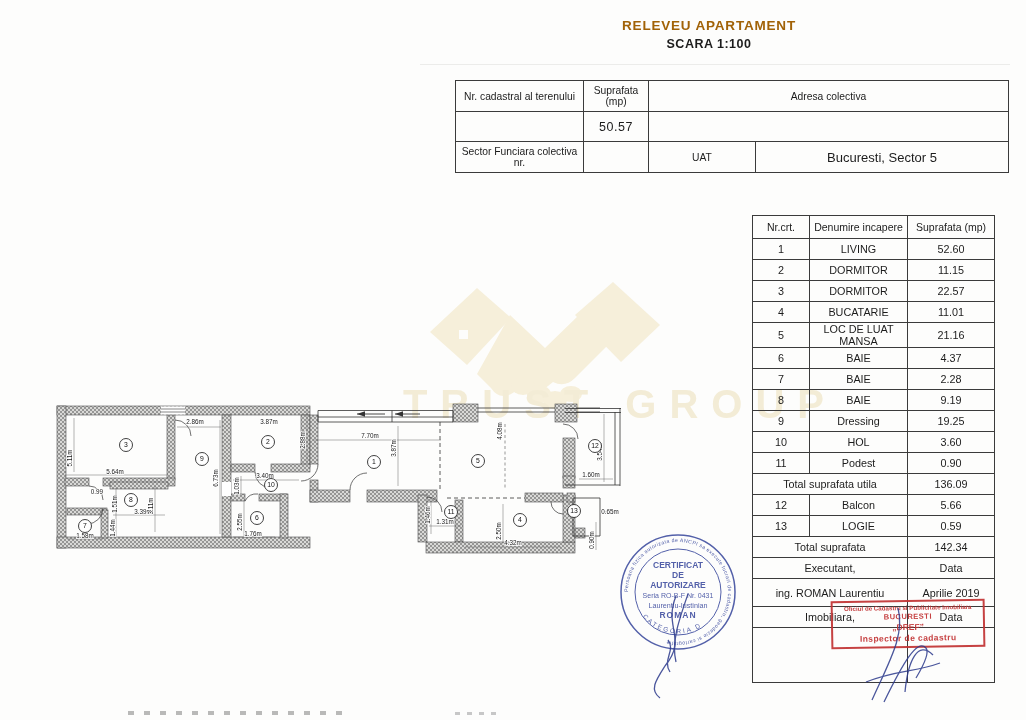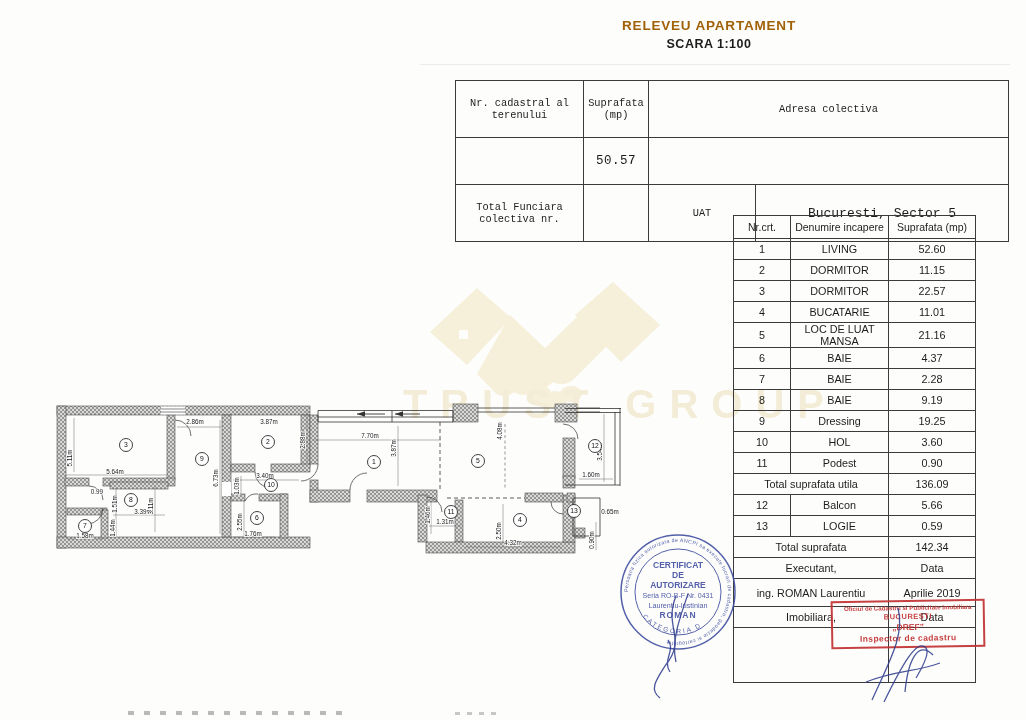--- a/index.html
+++ b/index.html
@@ -4,25 +4,25 @@
 <style>
   html,body{margin:0;padding:0;background:#ffffff;}
   #page{position:relative;width:1026px;height:720px;background:#fdfdfc;overflow:hidden;
         font-family:"Liberation Sans",sans-serif;color:#1c1c1c;}
   
   .title-wrap{position:absolute;left:509px;top:18px;width:400px;text-align:center;z-index:2;}
   .title{font-size:13.5px;font-weight:bold;letter-spacing:.8px;color:#a16207;}
   .subtitle{font-size:12.5px;font-weight:bold;letter-spacing:.5px;margin-top:4px;}
   
   .itbl{position:absolute;left:455px;top:80px;border-collapse:collapse;z-index:2;background:transparent;}
-  .itbl td{border:1px solid #3b3b3b;font-size:10.3px;text-align:center;vertical-align:middle;padding:16px 2px;font-family:Liberation Mono, monospace;}
+  .itbl td{border:1px solid #3b3b3b;font-size:10.3px;text-align:center;vertical-align:middle;padding:4px 2px;}
   .itbl .big{font-size:13px;}
   .itbl .num{font-size:12.5px;letter-spacing:.5px;}
   
-  .rtbl{position:absolute;left:733px;top:215px;border-collapse:collapse;z-index:2;table-layout:fixed;}
+  .rtbl{position:absolute;left:752px;top:215px;border-collapse:collapse;z-index:2;table-layout:fixed;}
   .rtbl td{border:1px solid #3b3b3b;font-size:10.8px;text-align:center;vertical-align:middle;height:20px;padding:0 1px;overflow:hidden;}
   .rtbl tr.hdr td{height:22px;font-size:10.5px;}
   .rtbl tr.tall td{height:27px;}
   .rtbl tr.empty td{height:54px;}
   
   .plan{position:absolute;left:55px;top:398px;z-index:1;}
   .dim{font:6.3px "Liberation Sans",sans-serif;fill:#1a1a1a;paint-order:stroke;stroke:#ffffff;stroke-width:1.5px;}
   .rn{font:6.8px "Liberation Sans",sans-serif;fill:#111;}
   .rc{fill:#ffffff;stroke:#2b2b2b;stroke-width:.9;}
   
@@ -83,21 +83,21 @@
       <td>Nr. cadastral al terenului</td>
       <td>Suprafata (mp)</td>
       <td colspan="2">Adresa colectiva</td>
     </tr>
     <tr style="height:30px">
       <td></td>
       <td class="num">50.57</td>
       <td colspan="2"></td>
     </tr>
     <tr style="height:22px">
-      <td>Total Funciara colectiva nr.</td>
+      <td>Sector Funciara colectiva nr.</td>
       <td></td>
       <td>UAT</td>
       <td class="big">Bucuresti, Sector 5</td>
     </tr>
   </tbody>
     </table>
 
   <table class="rtbl">
     <colgroup>
         <col style="width:57px">

